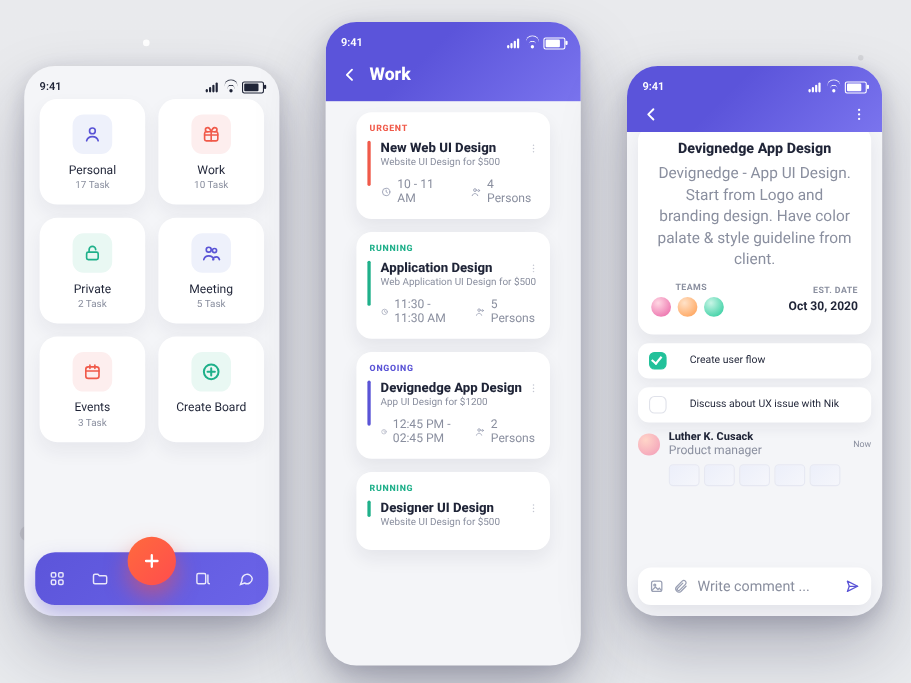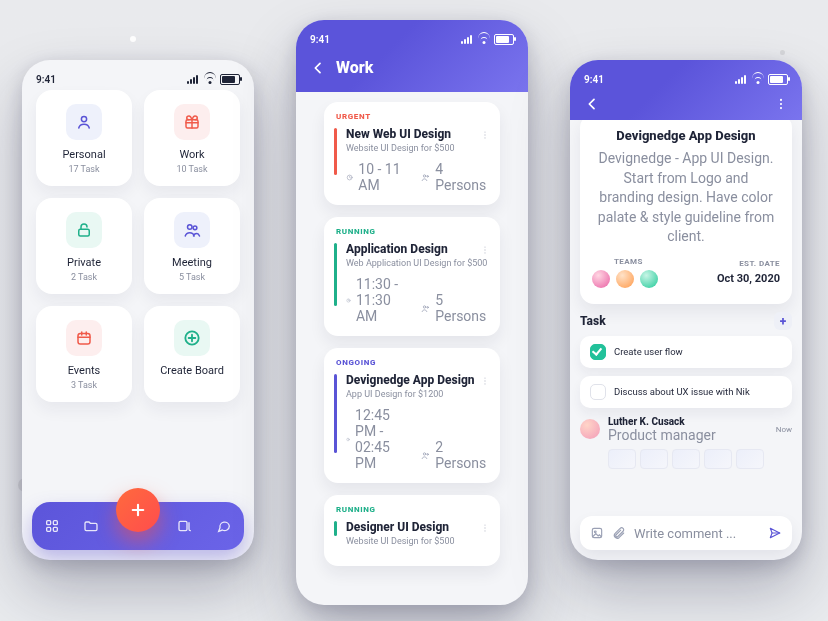--- a/index.html
+++ b/index.html
@@ -56,48 +56,48 @@
   .p2 .hero{height:72px;background:linear-gradient(135deg,#5b54da 40%,#7a74ee);color:#fff;position:relative;}
   .p2 .hero .row{display:flex;align-items:center;gap:10px;padding:8px 14px 0;}
   .p2 .hero h1{font-size:16px;font-weight:800;margin:0;color:#fff;}
   .tasks{padding:10px 28px 0;}
   .tcard{background:var(--card);border-radius:14px;box-shadow:0 8px 16px rgba(30,30,60,.07);padding:10px 12px 12px;margin-bottom:12px;position:relative;}
   .tag{font-size:8px;font-weight:800;letter-spacing:.08em;margin-bottom:6px;text-transform:uppercase;}
   .tcard .bar{position:absolute;left:10px;top:26px;bottom:30px;width:3px;border-radius:2px;}
   .tcard .inner{padding-left:10px;}
   .tcard h3{font-size:12px;font-weight:800;color:var(--ink);margin:0 0 2px;}
   .tcard .desc{font-size:9px;color:var(--muted);margin-bottom:8px;}
-  .meta{display:flex;align-items:flex-end;gap:18px;font-size:14px;color:var(--muted);}
+  .meta{display:flex;align-items:center;gap:18px;font-size:11px;color:var(--muted);}
   .meta .m{display:flex;align-items:center;gap:5px;}
   .more{position:absolute;right:10px;top:26px;color:#c3c6d1;}
 
   
   .p3 .hero3{height:60px;background:linear-gradient(135deg,#5b54da 40%,#7a74ee);color:#fff;position:relative;}
   .p3 .hero3 .row{display:flex;align-items:center;justify-content:space-between;padding:6px 14px 0;}
   .detail{background:var(--card);margin:-6px 10px 0;border-radius:14px;padding:12px 12px 10px;box-shadow:0 8px 16px rgba(30,30,60,.07);}
   .detail h2{text-align:center;font-size:13px;font-weight:800;color:var(--ink);margin:2px 0 6px;}
   .detail .blurb{text-align:center;font-size:14px;color:var(--muted);line-height:1.4;margin:0 4px 10px;}
   .cols{display:flex;justify-content:space-between;align-items:center;margin-bottom:6px;}
   .team-label,.est-label{font-size:8px;font-weight:700;letter-spacing:.05em;color:var(--muted);margin-bottom:4px;margin-left:22px;}
   .avrow{display:flex;gap:6px;}
   .av{width:18px;height:18px;border-radius:50%;}
   .est-val{font-size:11px;font-weight:700;color:var(--ink);}
   .section{margin:8px 10px 0;}
   .sechead{display:flex;align-items:center;justify-content:space-between;margin-bottom:6px;}
   .sechead h4{margin:0;font-size:12px;font-weight:800;color:var(--ink);}
   .addbtn{width:18px;height:18px;border-radius:6px;background:#eef0f7;display:flex;align-items:center;justify-content:center;color:var(--accent);font-weight:800;font-size:12px;}
-  .trow{background:var(--card);border-radius:10px;box-shadow:0 6px 12px rgba(30,30,60,.06);padding:8px 10px;margin-bottom:8px;display:flex;align-items:center;gap:8px;font-size:9.5px;color:var(--ink);}
+  .trow{background:var(--card);border-radius:10px;box-shadow:0 6px 12px rgba(30,30,60,.06);padding:8px 10px;margin-bottom:8px;display:flex;align-items:center;gap:21px;font-size:9.5px;color:var(--ink);}
   .chk{width:14px;height:14px;border-radius:5px;border:1.5px solid #e0e2ea;flex:none;}
   .chk.done{background:#22c19a;border-color:#22c19a;position:relative;}
   .chk.done::after{content:"";position:absolute;left:3px;top:1px;width:4px;height:7px;border:2px solid #fff;border-top:none;border-left:none;transform:rotate(40deg);} 
   .comment{margin:4px 10px 0;}
   .crow1{display:flex;align-items:center;gap:8px;}
   .cav{width:20px;height:20px;border-radius:50%;background:radial-gradient(circle at 35% 30%,#ffd5c8,#f29bb8);flex:none;}
   .cname{font-size:10px;font-weight:800;color:var(--ink);}
-  .crole{font-size:14px;color:var(--muted);}
+  .crole{font-size:11px;color:var(--muted);}
   .cnow{margin-left:auto;font-size:8px;color:var(--muted);}
   .thumbs{display:flex;gap:4px;margin:6px 0 4px 28px;}
   .thumb{width:26px;height:18px;border-radius:4px;background:linear-gradient(135deg,#eceffa,#f5f6fb);border:1px solid #e6e8f2;}
   .ctext{font-size:8.5px;color:var(--muted);margin-left:28px;line-height:1.35;}
   .ctext b{color:var(--accent);font-weight:700;}
   .composer{position:absolute;left:10px;right:10px;bottom:10px;height:34px;background:var(--card);border-radius:12px;box-shadow:0 8px 16px rgba(30,30,60,.08);display:flex;align-items:center;gap:8px;padding:0 10px;}
   .cicon{color:#9aa0b4;}
   .cinput{flex:1;font-size:13px;color:var(--muted);}
 
   svg{display:block;}
@@ -417,24 +417,20 @@
               <span class="av" style="background:radial-gradient(circle at 35% 30%,#c8f5e6,#20c997)"></span>
             </div>
           </div>
           <div style="text-align:right">
             <div class="est-label">EST. DATE</div>
             <div class="est-val">Oct 30, 2020</div>
           </div>
         </div>
       </div>
       <div class="section">
-        <div class="sechead">
-          <h4>Task</h4>
-          <div class="addbtn">+</div>
-        </div>
         <div class="trow">
             <span class="chk done"></span>
             <span>Create user flow</span>
           </div>
         <div class="trow">
             <span class="chk"></span>
             <span>Discuss about UX issue with Nik</span>
           </div>
       </div>
       <div class="comment">

